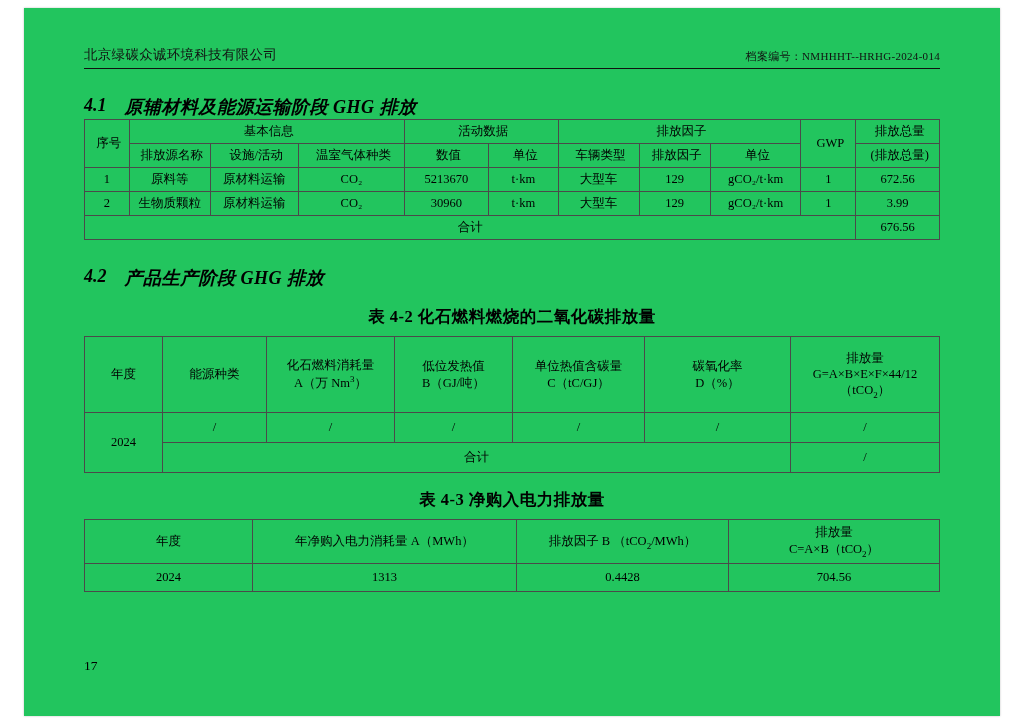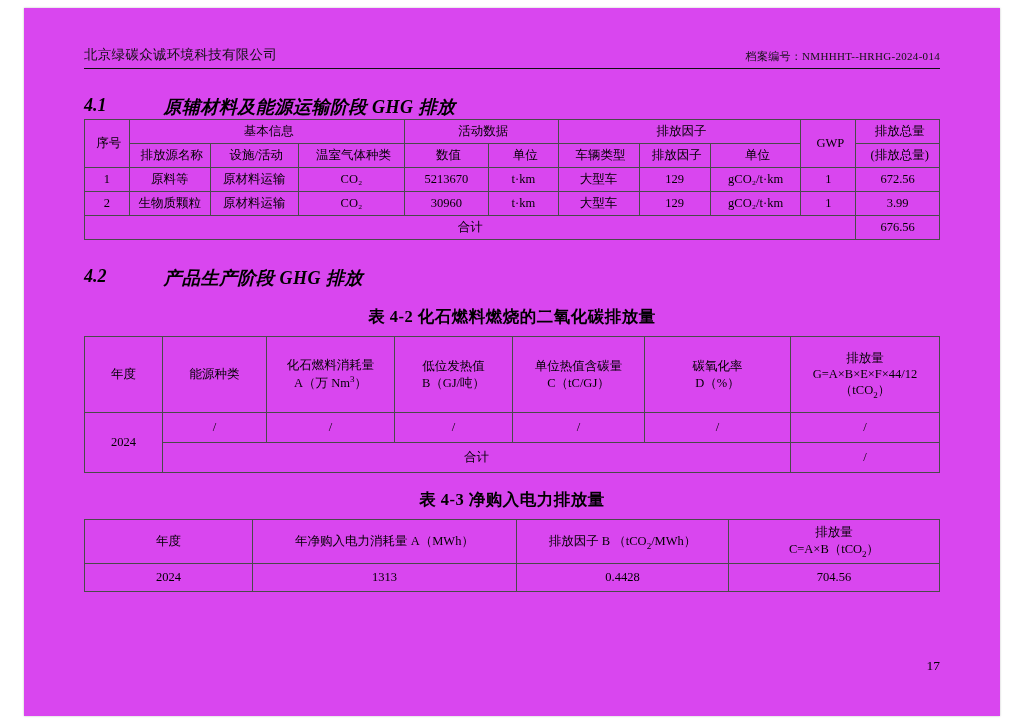--- a/index.html
+++ b/index.html
@@ -16,21 +16,21 @@
     margin: 0 auto;
     background: #ffffff;
     overflow: hidden;
   }
   .sheet {
     position: absolute;
     left: 24px;
     top: 8px;
     width: 976px;
     height: 708px;
-    background: #d946ef;
+    background: #22c55e;
     box-shadow: 0 0 2px rgba(0,0,0,0.25);
   }
   .inner {
     position: absolute;
     left: 60px;
     top: 38px;
     width: 856px;
   }
   
   .hdr {
@@ -48,21 +48,21 @@
   .sec {
     display: flex;
     align-items: flex-start;
     margin-top: 26px;
     font-weight: bold;
     font-style: italic;
     font-size: 18px;
     color: #000;
   }
   .sec .num { margin-right: 18px; }
-  .sec .txt { letter-spacing: 0.5px; margin-left: 39px; }
+  .sec .txt { letter-spacing: 0.5px; }
   
   .cap {
     text-align: center;
     font-size: 16.5px;
     font-weight: bold;
     margin: 16px 0 8px 0;
     letter-spacing: 0.5px;
   }
   
   table {
@@ -84,21 +84,21 @@
   .t2 .head td { height: 76px; }
   .t3 td { height: 28px; }
   .t3 .head td { height: 44px; }
   .sub { vertical-align: sub; font-size: 9px; }
   .sup { vertical-align: super; font-size: 9px; }
   .pagenum {
     position: absolute;
     left: 0;
     right: 0;
     top: 612px;
-    text-align: right;
+    text-align: left;
     font-size: 13.5px;
     color: #000;
   }
   .nowrap { white-space: nowrap; }
 </style>
 </head>
 <body>
 
 <div class="page">
   <div class="sheet">

